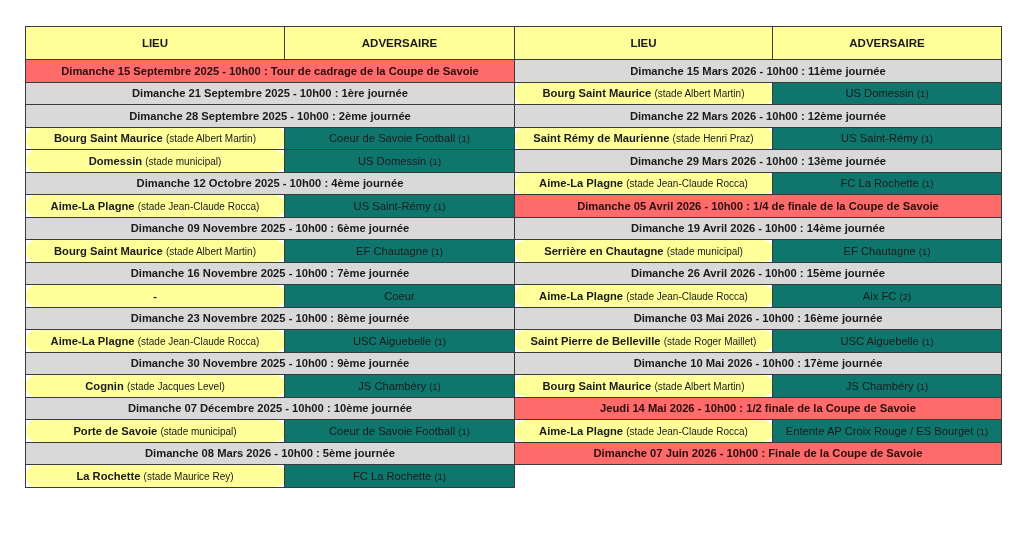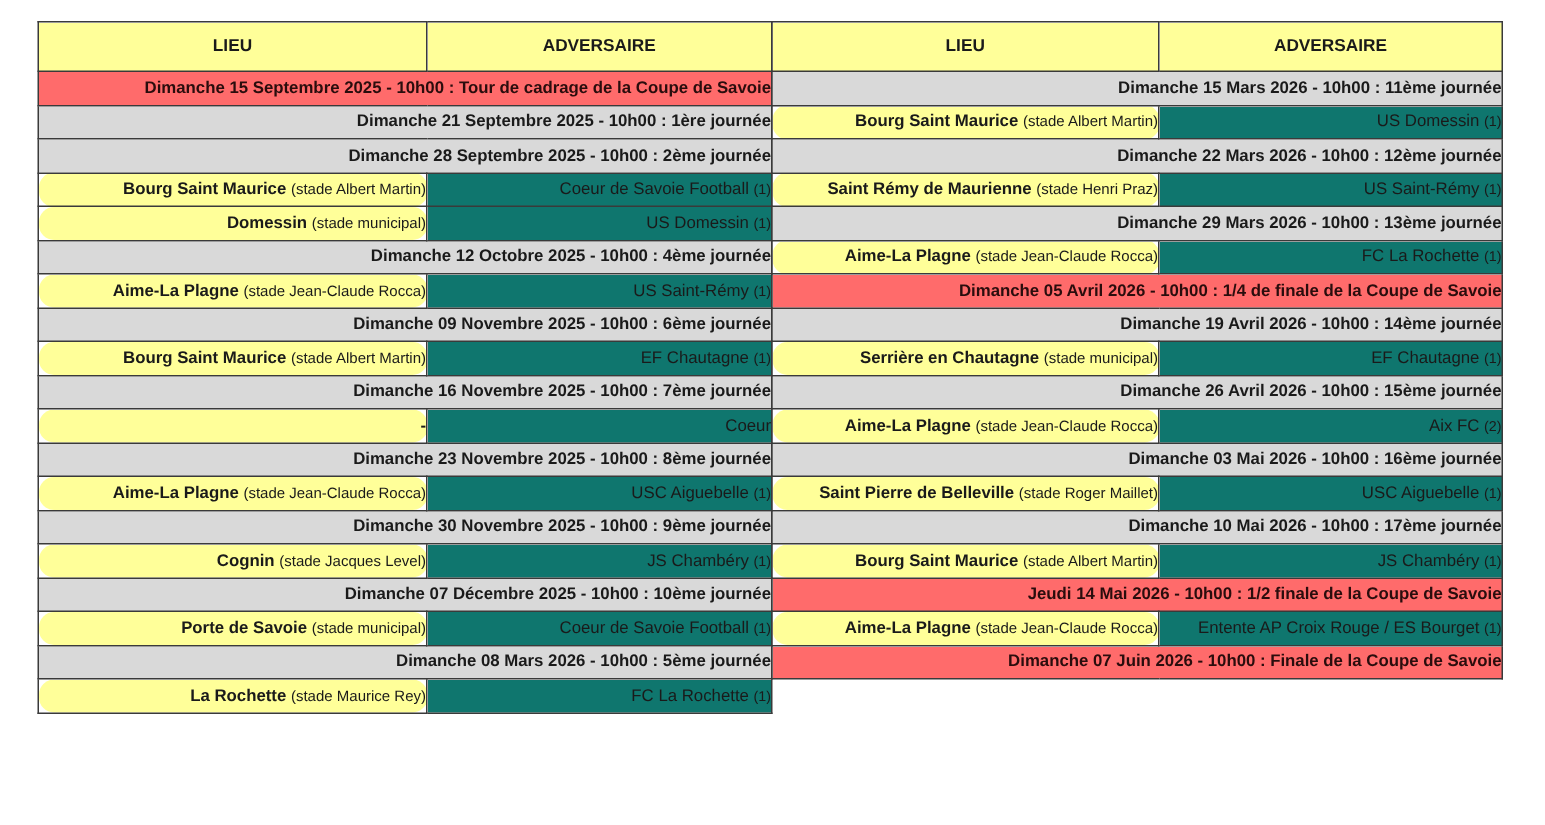--- a/index.html
+++ b/index.html
@@ -1,22 +1,22 @@
 <!DOCTYPE html>
 <html><head>
 <meta charset="utf-8">
 <style>
   html, body { margin:0; padding:0; background:#ffffff; }
   body { width:1030px; height:550px; position:relative; overflow:hidden;
          font-family:"Liberation Sans", "DejaVu Sans", sans-serif; color:#1a1a1a; }
-  table.sched { position:absolute; top:14px; border-collapse:collapse; table-layout:fixed; }
+  table.sched { position:absolute; top:26px; border-collapse:collapse; table-layout:fixed; }
   table.sched td, table.sched th { border:1.5px solid #3a3a3a; padding:0; text-align:center;
          font-size:11.2px; white-space:nowrap; overflow:hidden; }
   table.sched th { height:32px; background:#ffff99; font-weight:bold; font-size:11.5px; }
-  table.sched td { height:21.5px;text-align:right; }
+  table.sched td { height:21.5px; }
   #left { left:25px; width:489px; }
   #right { left:514px; width:487px; }
   tr.round td { background:#d9d9d9; font-weight:bold; }
   tr.cup td { background:#ff6b6b; font-weight:bold; color:#2a0d0d; }
   tr.match td.lieu { background:#ffff99;border-radius:10px; }
   tr.match td.adv { background:#0f766e; }
   .venue { font-weight:bold; }
   .stade { font-size:10px; font-weight:normal; }
   .lvl { font-size:9.5px; }
 </style>

